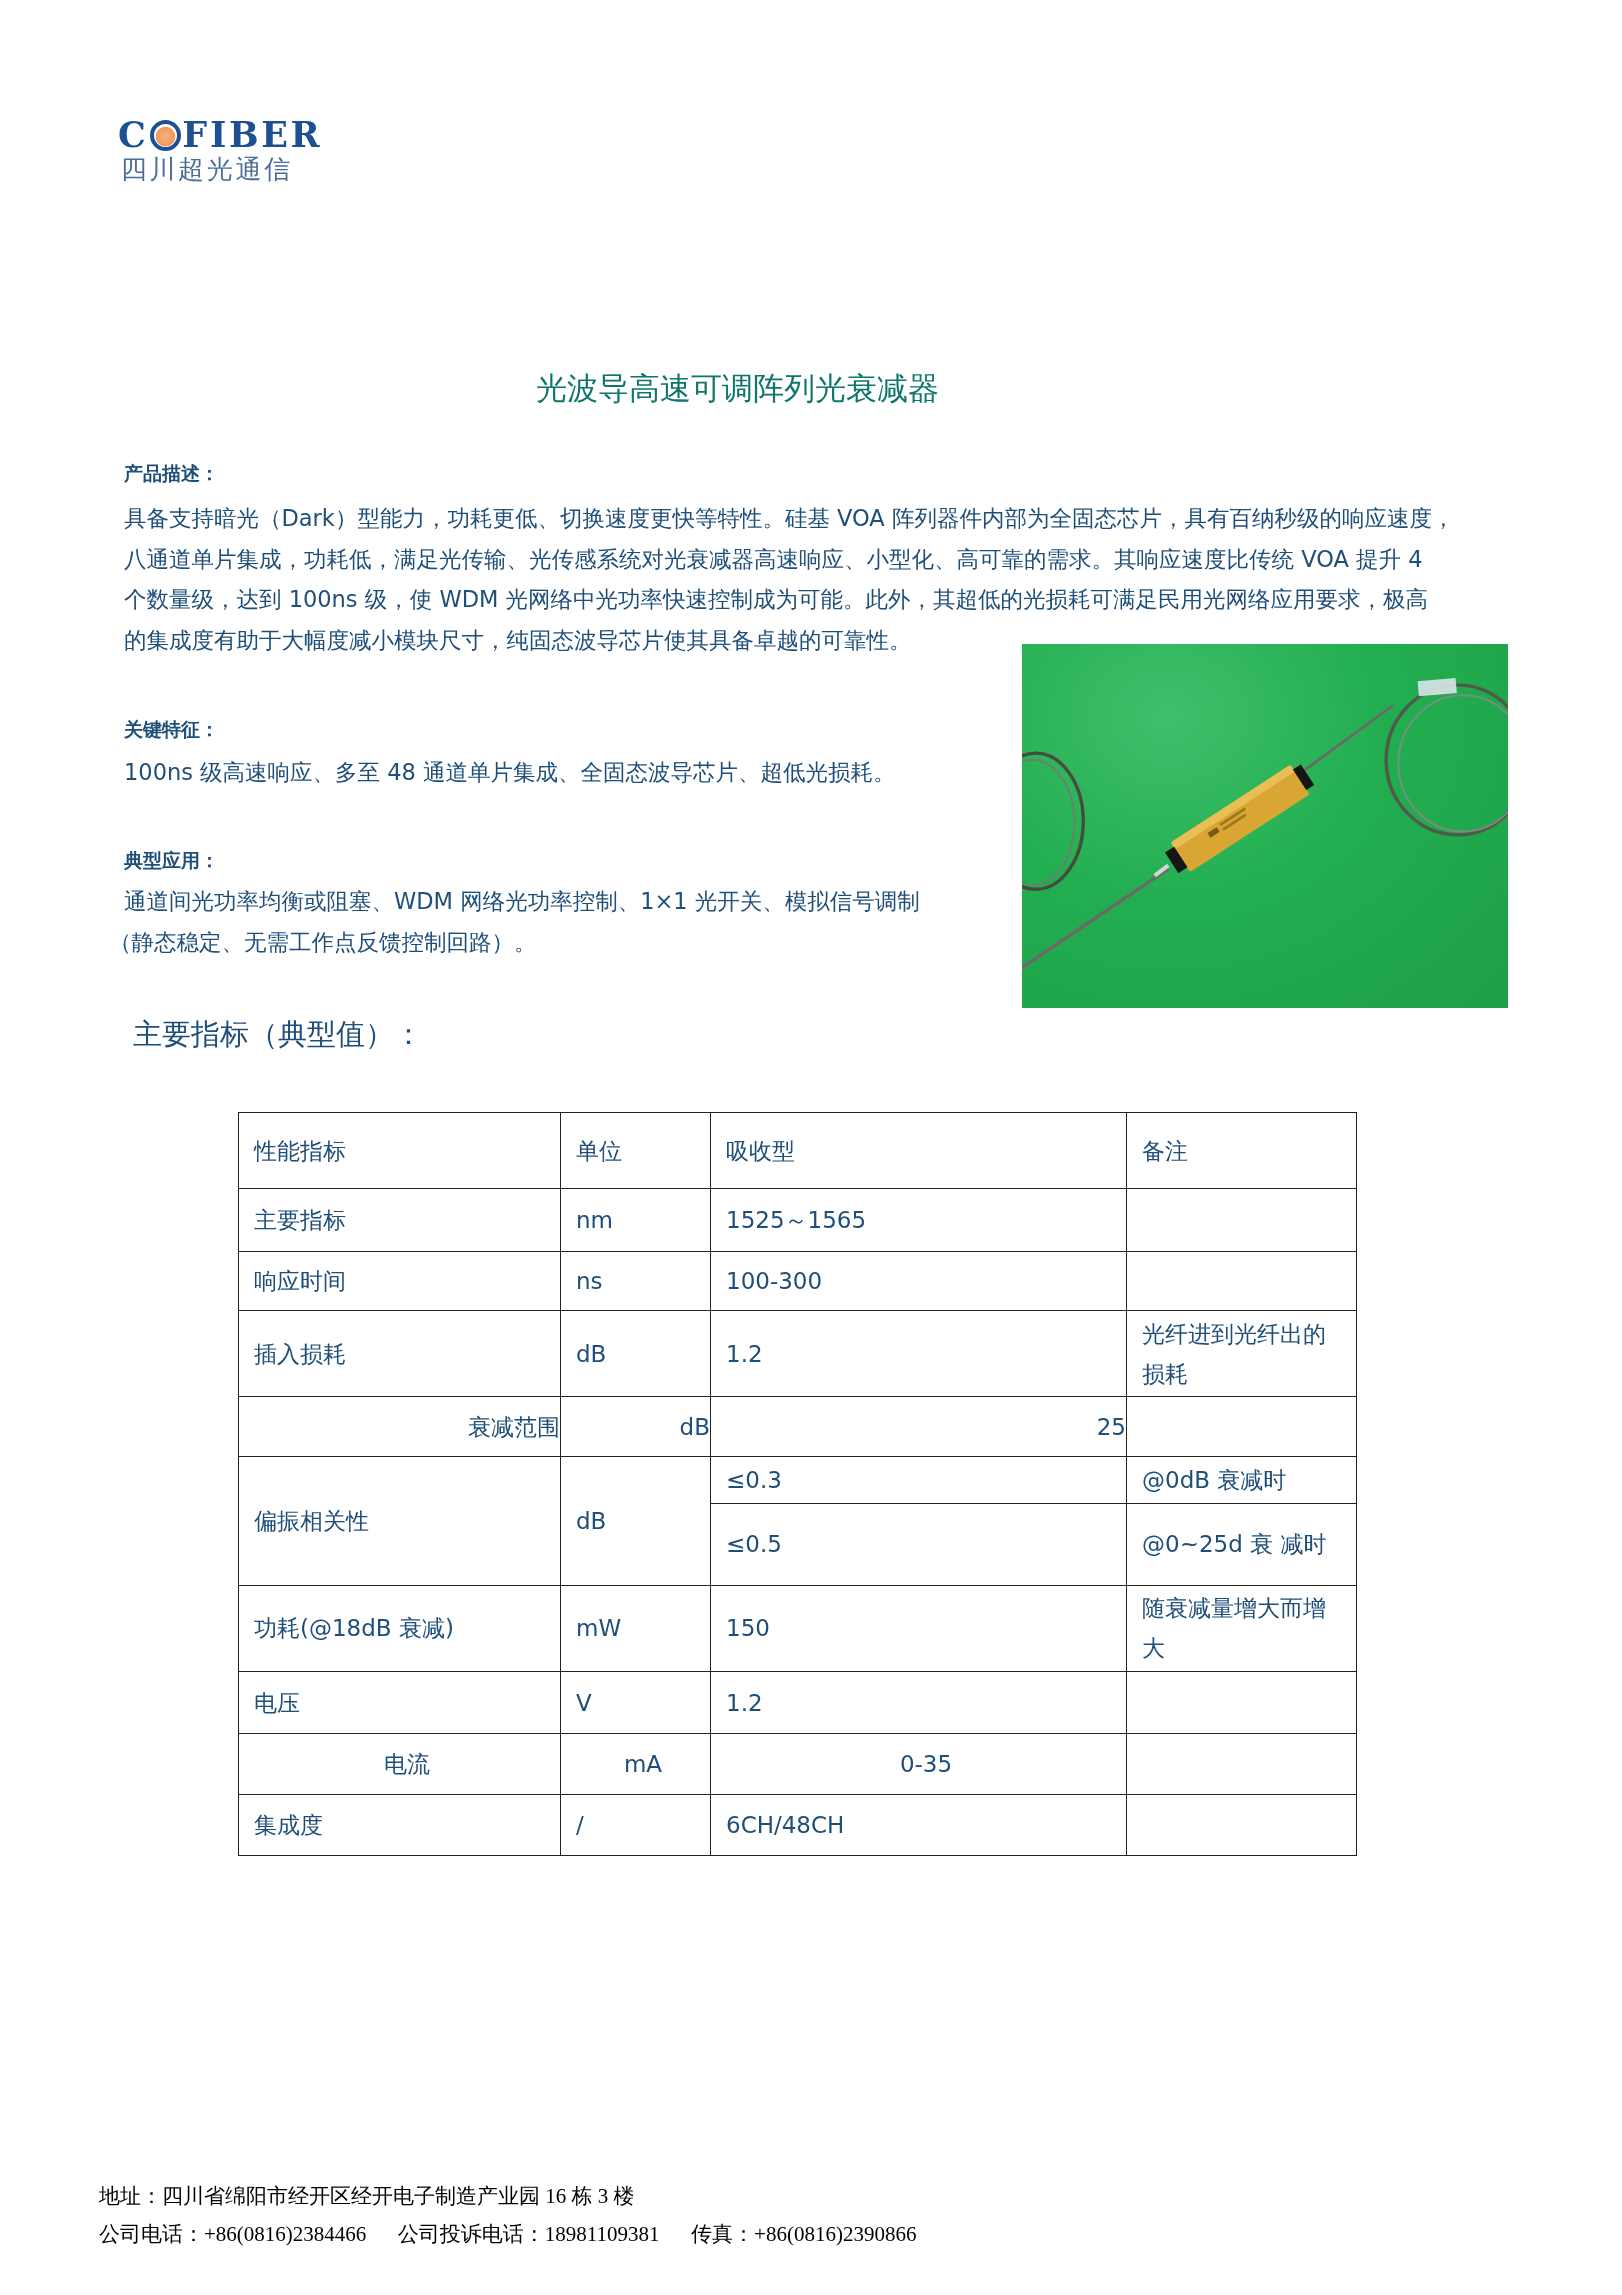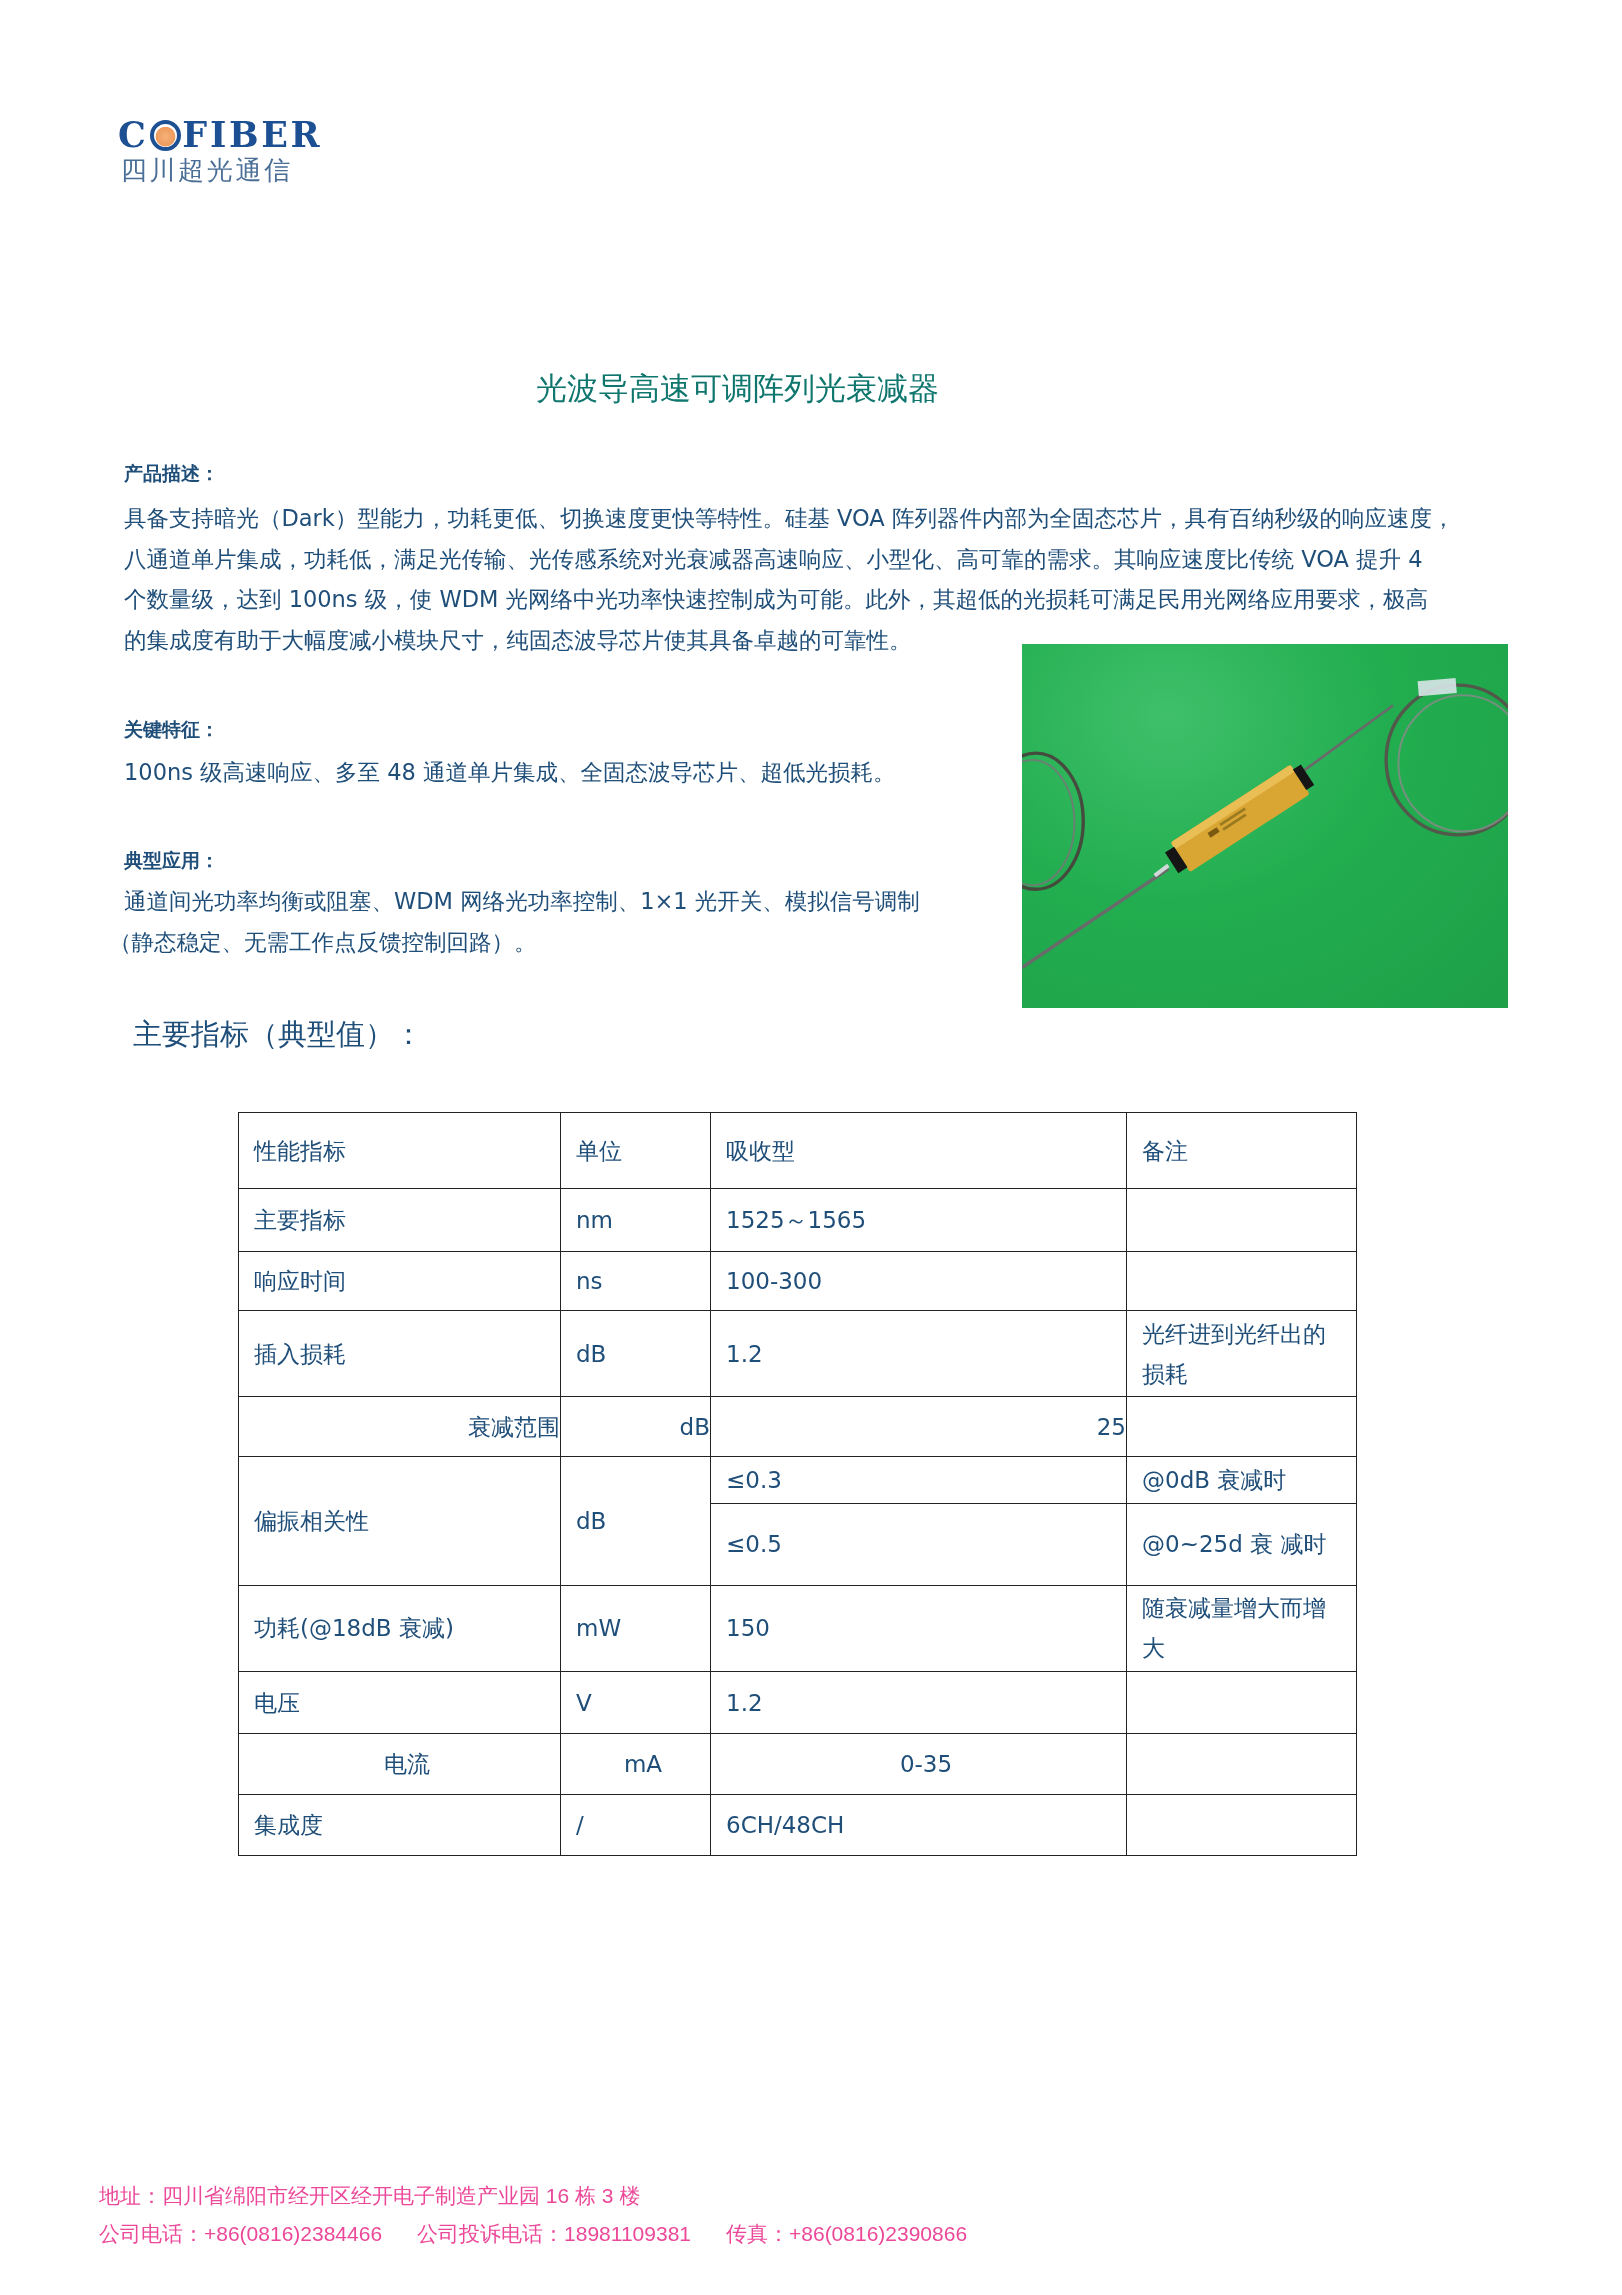--- a/index.html
+++ b/index.html
@@ -6,21 +6,21 @@
   body { width: 1623px; height: 2295px; position: relative; overflow: hidden;
          font-family: "DejaVu Sans", "Liberation Sans", sans-serif; color: #1F4E79; }
 
   
   .logo { position: absolute; left: 118px; top: 116px; width: 272px; height: 75px; }
   .logo-word { position: absolute; left: 0; top: 0; font-family: "DejaVu Serif", "Liberation Serif", serif;
                font-weight: bold; font-size: 35px; letter-spacing: 2.7px; color: #1D4F93; line-height: 38px; white-space: nowrap; }
   .logo-word .o-mark { display: inline-block; width: 31px; height: 31px; border-radius: 50%;
                        border: 4.8px solid #1D4F93; box-sizing: border-box; vertical-align: -4.1px;
                        background: radial-gradient(circle at 50% 55%, #F6B27A 0%, #EE9A5C 55%, #ffffff 60%); margin: 0 1.4px; }
-  .logo-cn { position: absolute; left: 2.7px; top: 40px; font-family: Liberation Serif, serif;
+  .logo-cn { position: absolute; left: 2.7px; top: 40px; font-family: Liberation Mono, monospace;
              font-size: 26px; letter-spacing: 2.7px; color: #4A6E96; line-height: 30px; white-space: nowrap; }
 
   
   .doc-title { position: absolute; left: 0; width: 1475px; top: 368px; text-align: center;
                font-size: 31px; color: #0f766e; line-height: 41px; }
 
   .section-heading { position: absolute; left: 124px; font-size: 19px; font-weight: bold; color: #1F4E79; line-height: 30px; white-space: nowrap; }
   .para-line { position: absolute; font-size: 22.5px; color: #1F4E79; line-height: 30px; white-space: nowrap; }
 
   
@@ -30,22 +30,22 @@
 
   .spec-heading { position: absolute; left: 133px; top: 1015px; font-size: 29px; color: #1F4E79; line-height: 38px; white-space: nowrap; }
 
   
   .spec-table { position: absolute; left: 238px; top: 1112px; border-collapse: collapse; table-layout: fixed; }
   .spec-table td { border: 1.4px solid #222222; padding: 0 0 0 15px; font-size: 23px; color: #1F4E79;
                    vertical-align: middle; line-height: 40px; }
   .spec-table td.note { padding: 2.7px 11px 2.7px 15px; }
 
   
-  .footer { position: absolute; left: 99px; top: 2177px; font-family: Liberation Sans, sans-serif;
-            color: #ec4899; font-size: 21px; line-height: 38px; }
+  .footer { position: absolute; left: 99px; top: 2177px; font-family: Liberation Serif, serif;
+            color: #000000; font-size: 21px; line-height: 38px; }
   .footer-line { white-space: pre; height: 38px; }
 </style>
 </head>
 <body>
 
 <div class="logo">
   <div class="logo-word"><span>C</span><span class="o-mark"></span><span>FIBER</span></div>
   <div class="logo-cn">四川超光通信</div>
 </div>
 

